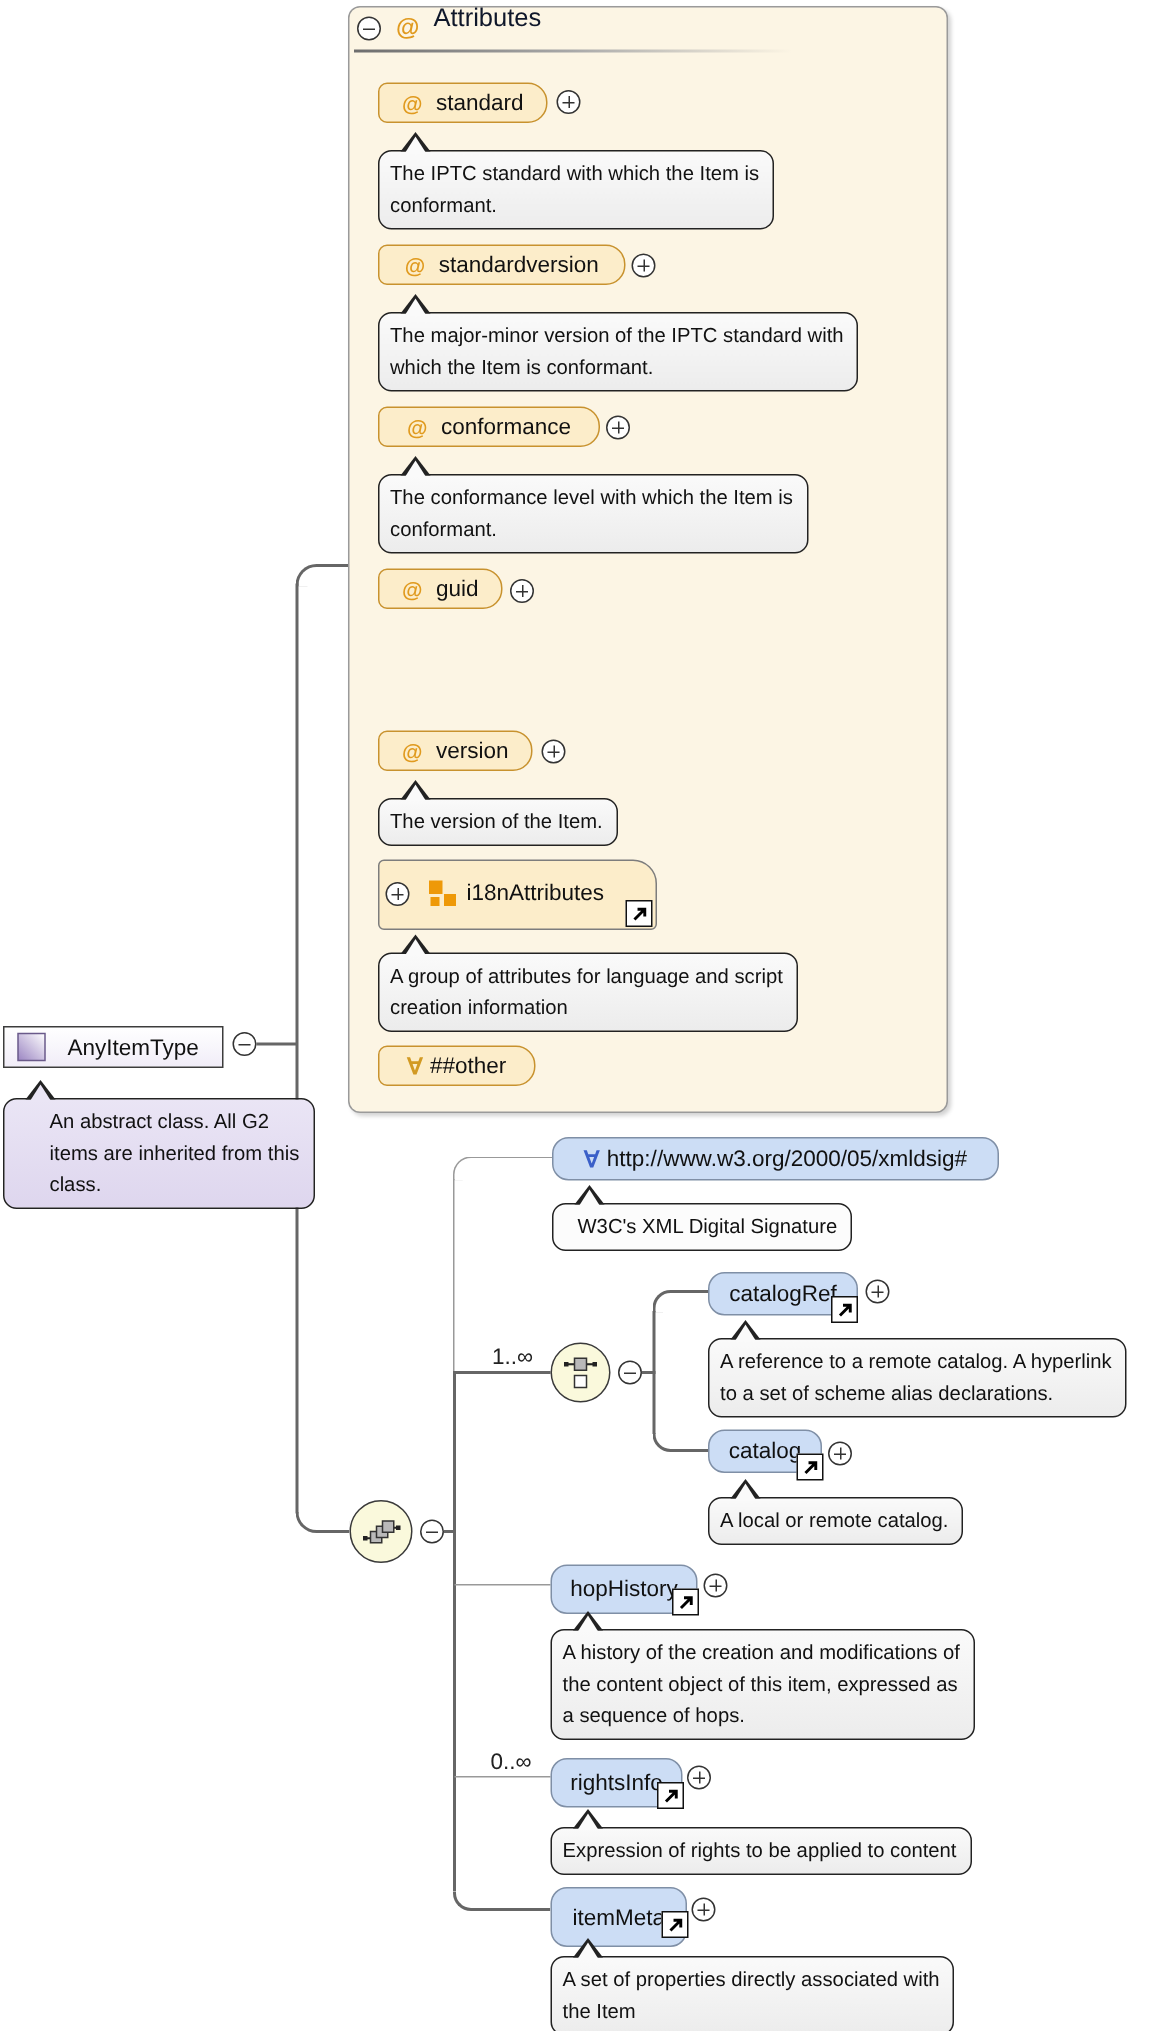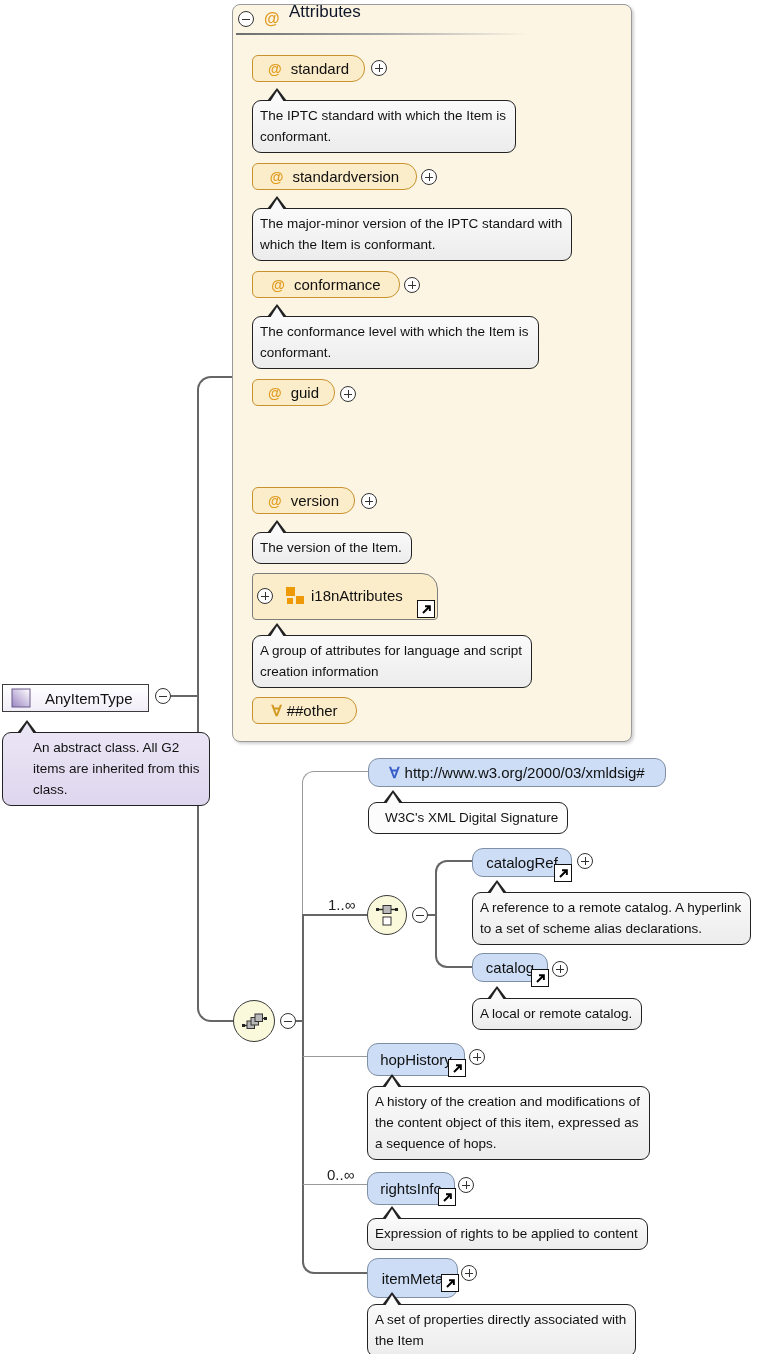--- a/index.html
+++ b/index.html
@@ -195,21 +195,21 @@
       <rect x="23" y="9" width="3" height="3" fill="#222"></rect>
       <rect x="6" y="13" width="7.5" height="7.5" fill="#b9b9b9" stroke="#333"></rect>
       <rect x="10" y="9.5" width="7.5" height="7.5" fill="#b9b9b9" stroke="#333"></rect>
       <rect x="14" y="6" width="7.5" height="7.5" fill="#b9b9b9" stroke="#333"></rect>
     </svg>
   </div>
   <div class="pm" style="left:280px;top:1013px;"></div>
 
   <div class="epill" style="left:368px;top:758px;width:298px;">
     <span class="forall blue">∀</span>
-    <span style="margin-left:-2px;">http://www.w3.org/2000/03/xmldsig#</span>
+    <span style="margin-left:-2px;">http://www.w3.org/2000/05/xmldsig#</span>
   </div>
   <div class="note white" style="left:368px;top:802px;padding-left:16px;">W3C's XML Digital Signature</div>
 
   <div class="occ" style="left:328px;top:896px;">1..∞</div>
   <div class="comp" style="left:367px;top:895px;width:40px;height:40px;">
     <svg width="26" height="26" viewBox="0 0 26 26">
       <line x1="3" y1="7.5" x2="23" y2="7.5" stroke="#222" stroke-width="1.4"></line>
       <rect x="2" y="6" width="3" height="3" fill="#222"></rect>
       <rect x="21" y="6" width="3" height="3" fill="#222"></rect>
       <rect x="9" y="3.5" width="8" height="8" fill="#b9b9b9" stroke="#333"></rect>

